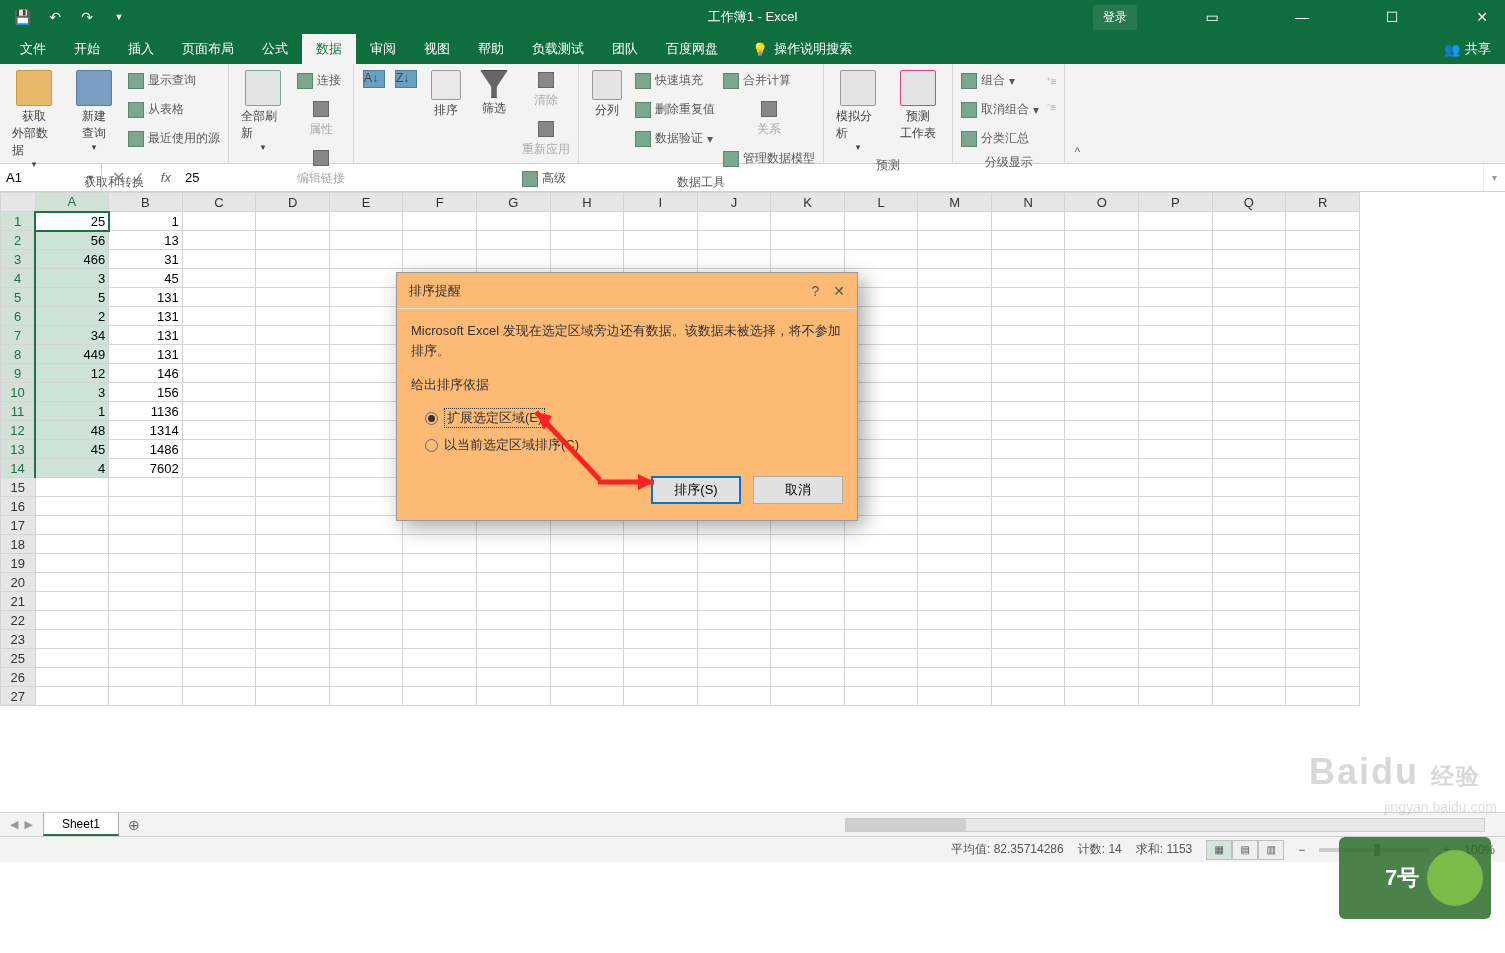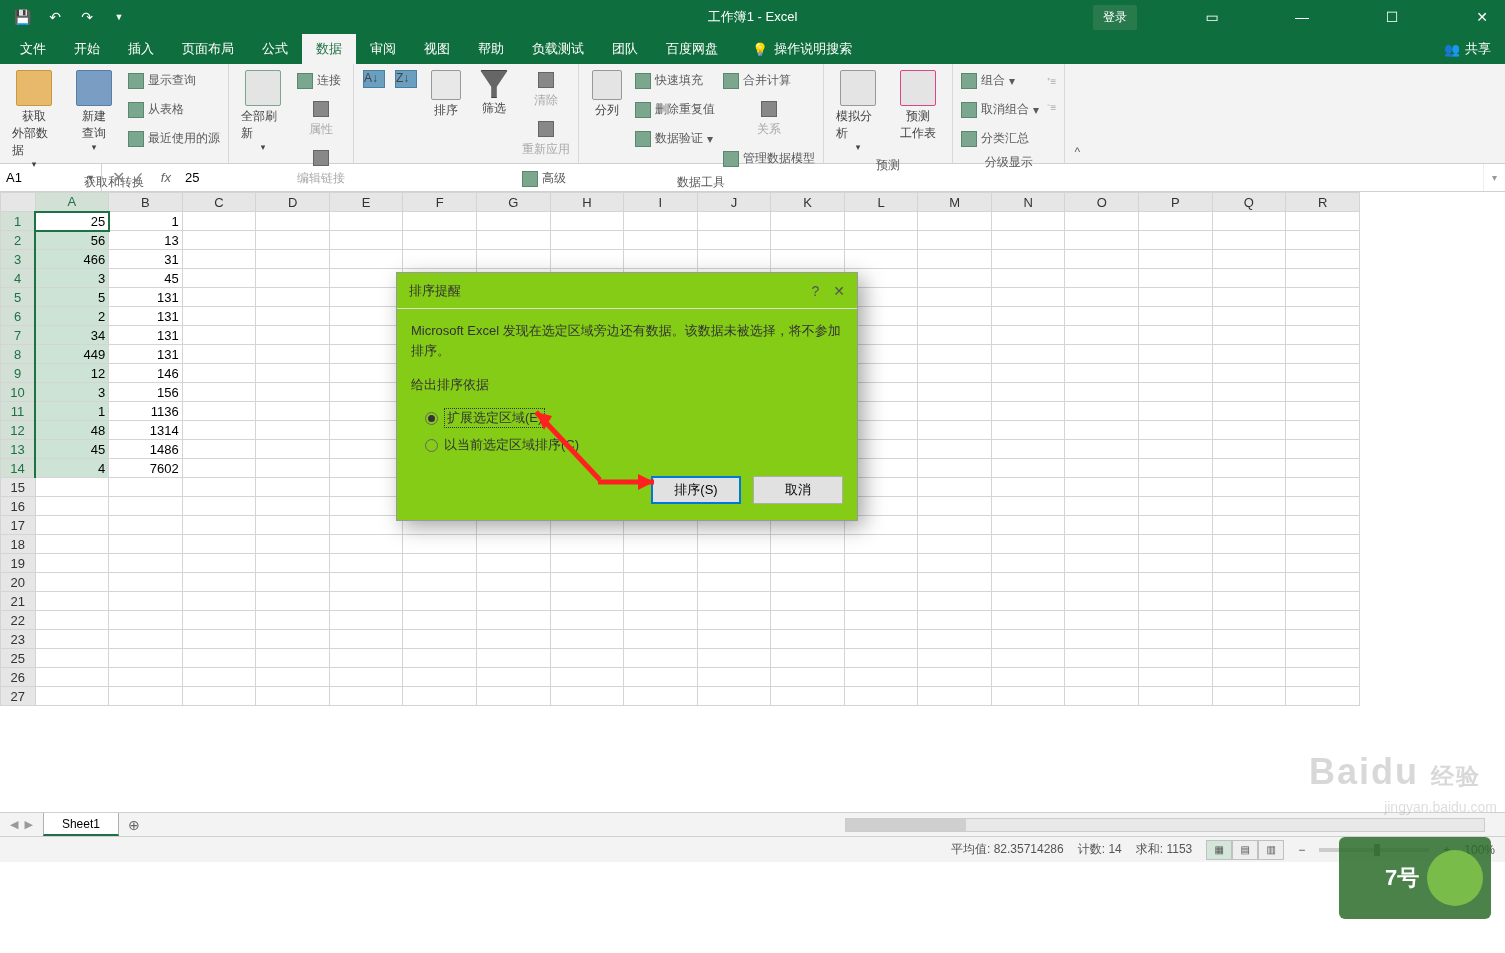--- a/index.html
+++ b/index.html
@@ -54,21 +54,21 @@
 .col-h { background: #e6e6e6; text-align: center; font-weight: normal; color: #333; width: 68px; }
 .col-h.sel { background: #d3e0d6; border-bottom: 2px solid #1e7145; color: #1e7145; }
 .row-h { background: #e6e6e6; text-align: center; font-weight: normal; width: 32px; color: #333; }
 .row-h.sel { background: #d3e0d6; border-right: 2px solid #1e7145; color: #1e7145; }
 .grid td { text-align: right; background: #fff; }
 .grid td.sel { background: #cce3d5; }
 .grid td.active { background: #fff; outline: 2px solid #1e7145; outline-offset: -1px; }
 
 
 .dialog-mask { position: absolute; left: 0; top: 0; width: 100%; height: 100%; pointer-events: none; }
-.dialog { position: absolute; left: 396px; top: 272px; width: 462px; background: #84cc16; border: 1px solid #999; box-shadow: 6px 6px 20px rgba(0,0,0,0.35); pointer-events: auto; }
+.dialog { position: absolute; left: 396px; top: 272px; width: 462px; background: #fdba74; border: 1px solid #999; box-shadow: 6px 6px 20px rgba(0,0,0,0.35); pointer-events: auto; }
 .dlg-title { height: 36px; display: flex; align-items: center; padding: 0 12px; font-size: 13px; color: #333; border-bottom: 1px solid #ddd; }
 .dlg-title-btns { margin-left: auto; display: flex; gap: 14px; color: #555; font-size: 14px; }
 .dlg-body { padding: 12px 14px 18px; font-size: 13px; color: #333; }
 .dlg-msg { margin-bottom: 16px; line-height: 1.5; }
 .dlg-section { margin-bottom: 10px; }
 .radio-row { display: flex; align-items: center; gap: 6px; padding: 4px 14px; }
 .radio-dot { width: 13px; height: 13px; border: 1px solid #666; border-radius: 50%; position: relative; }
 .radio-dot.checked::after { content: ''; position: absolute; width: 7px; height: 7px; background: #333; border-radius: 50%; top: 2px; left: 2px; }
 .radio-row.sel .radio-label { border: 1px dotted #333; padding: 0 2px; }
 .dlg-buttons { display: flex; justify-content: flex-end; gap: 12px; padding: 0 14px 16px; }

